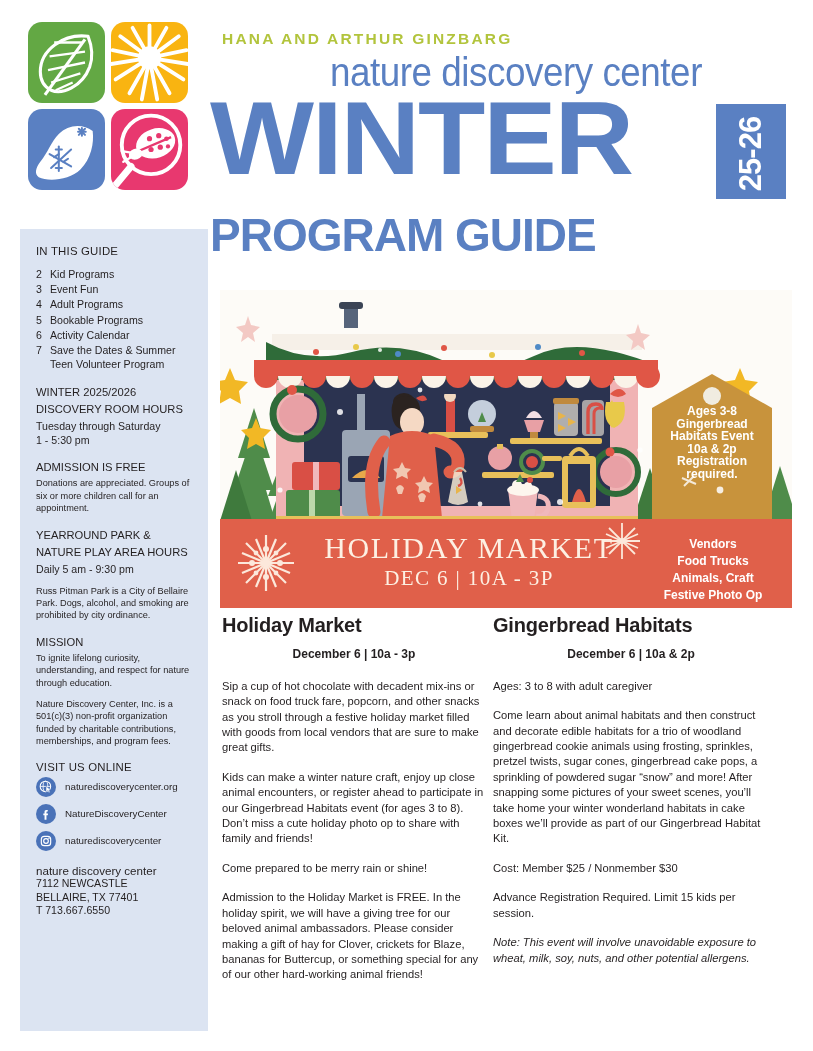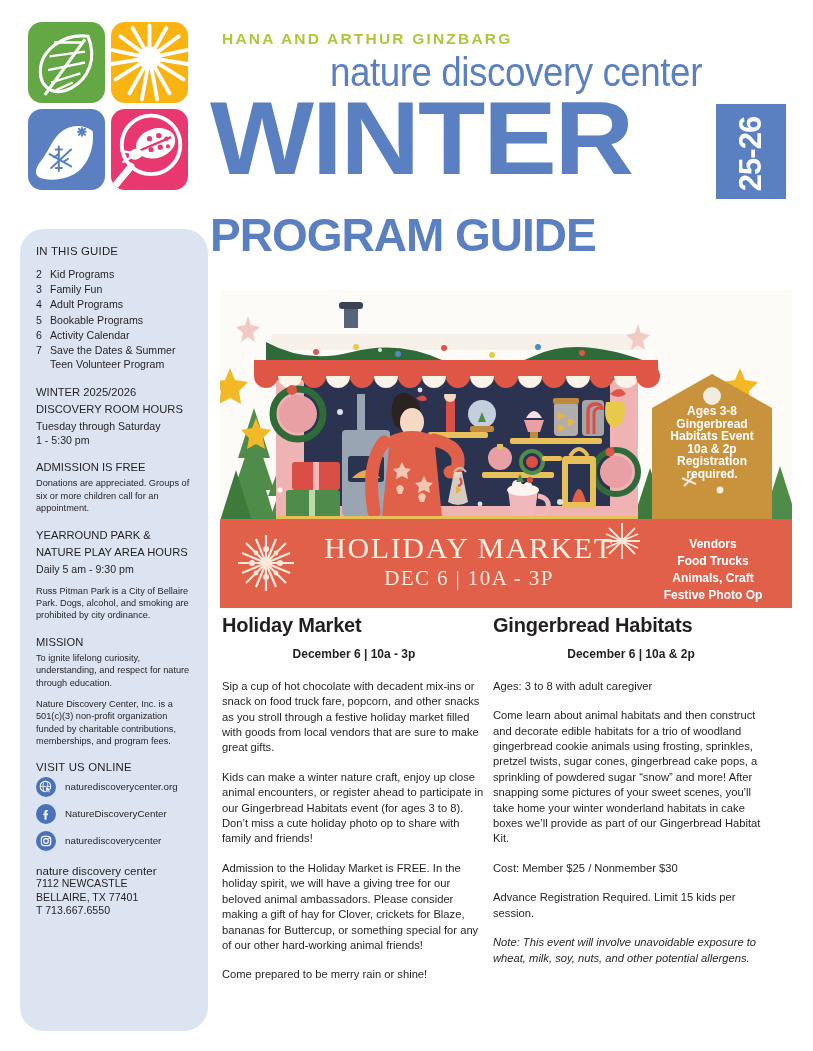--- a/index.html
+++ b/index.html
@@ -66,21 +66,20 @@
     transform:scaleX(1.0);transform-origin:left top;
   }
 
   
   .sidebar{
     position:absolute;left:20px;top:229px;
     width:188px;height:802px;
     background:#dce4f2;
     padding:14px 16px 0 16px;
     box-sizing:border-box;
-    border-radius:24px;
   }
   .sb-head{font-size:11.4px;font-weight:normal;letter-spacing:.2px;margin:2px 0 10px 0;}
   .sb-head.tight{margin-bottom:4px;}
   .toc{list-style:none;margin:0 0 14px 0;padding:0;}
   .toc li{display:flex;font-size:10.6px;line-height:14.2px;margin-bottom:1px;}
   .toc li .num{width:14px;flex:none;}
   .toc li .lbl{flex:1;}
   .sb-block{margin-bottom:13px;}
   .sb-title{font-size:11.2px;line-height:14px;margin-bottom:3px;}
   .sb-sub{font-size:10.6px;line-height:14px;}
@@ -225,21 +224,21 @@
   <aside class="sidebar">
 
     <div class="sb-head">IN THIS GUIDE</div>
     <ul class="toc">
       <li>
         <span class="num">2</span>
         <span class="lbl">Kid Programs</span>
       </li>
       <li>
         <span class="num">3</span>
-        <span class="lbl">Family Fun</span>
+        <span class="lbl">Event Fun</span>
       </li>
       <li>
         <span class="num">4</span>
         <span class="lbl">Adult Programs</span>
       </li>
       <li>
         <span class="num">5</span>
         <span class="lbl">Bookable Programs</span>
       </li>
       <li>
@@ -605,22 +604,22 @@
       <div>Registration</div>
       <div>required.</div>
     </div>
   </div>
 
   <div class="col col-left">
     <h2 class="art-title">Holiday Market</h2>
     <div class="art-when">December 6 | 10a - 3p</div>
     <p class="art-p">Sip a cup of hot chocolate with decadent mix-ins or snack on food truck fare, popcorn, and other snacks as you stroll through a festive holiday market filled with goods from local vendors that are sure to make great gifts.</p>
     <p class="art-p">Kids can make a winter nature craft, enjoy up close animal encounters, or register ahead to participate in our Gingerbread Habitats event (for ages 3 to 8). Don’t miss a cute holiday photo op to share with family and friends!</p>
+    <p class="art-p">Come prepared to be merry rain or shine!</p>
     <p class="art-p">Admission to the Holiday Market is FREE. In the holiday spirit, we will have a giving tree for our beloved animal ambassadors. Please consider making a gift of hay for Clover, crickets for Blaze, bananas for Buttercup, or something special for any of our other hard-working animal friends!</p>
-    <p class="art-p">Come prepared to be merry rain or shine!</p>
   </div>
 
   <div class="col col-right">
     <h2 class="art-title">Gingerbread Habitats</h2>
     <div class="art-when">December 6 | 10a &amp; 2p</div>
     <p class="art-p">Ages: 3 to 8 with adult caregiver</p>
     <p class="art-p">Come learn about animal habitats and then construct and decorate edible habitats for a trio of woodland gingerbread cookie animals using frosting, sprinkles, pretzel twists, sugar cones, gingerbread cake pops, a sprinkling of powdered sugar “snow” and more! After snapping some pictures of your sweet scenes, you’ll take home your winter wonderland habitats in cake boxes we’ll provide as part of our Gingerbread Habitat Kit.</p>
     <p class="art-p">Cost: Member $25 / Nonmember $30</p>
     <p class="art-p">Advance Registration Required. Limit 15 kids per session.</p>
     <p class="art-p it">Note: This event will involve unavoidable exposure to wheat, milk, soy, nuts, and other potential allergens.</p>

